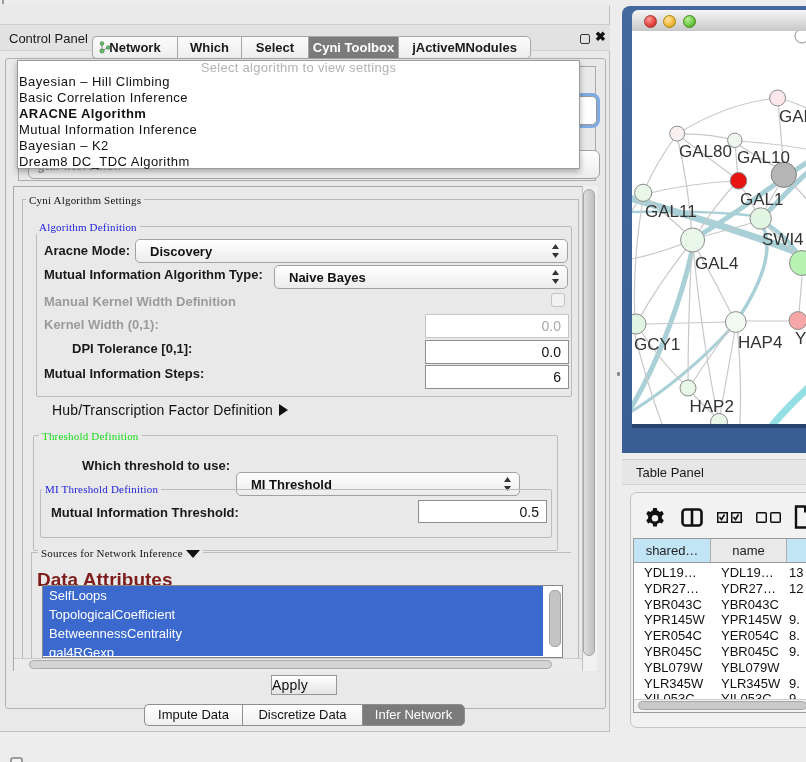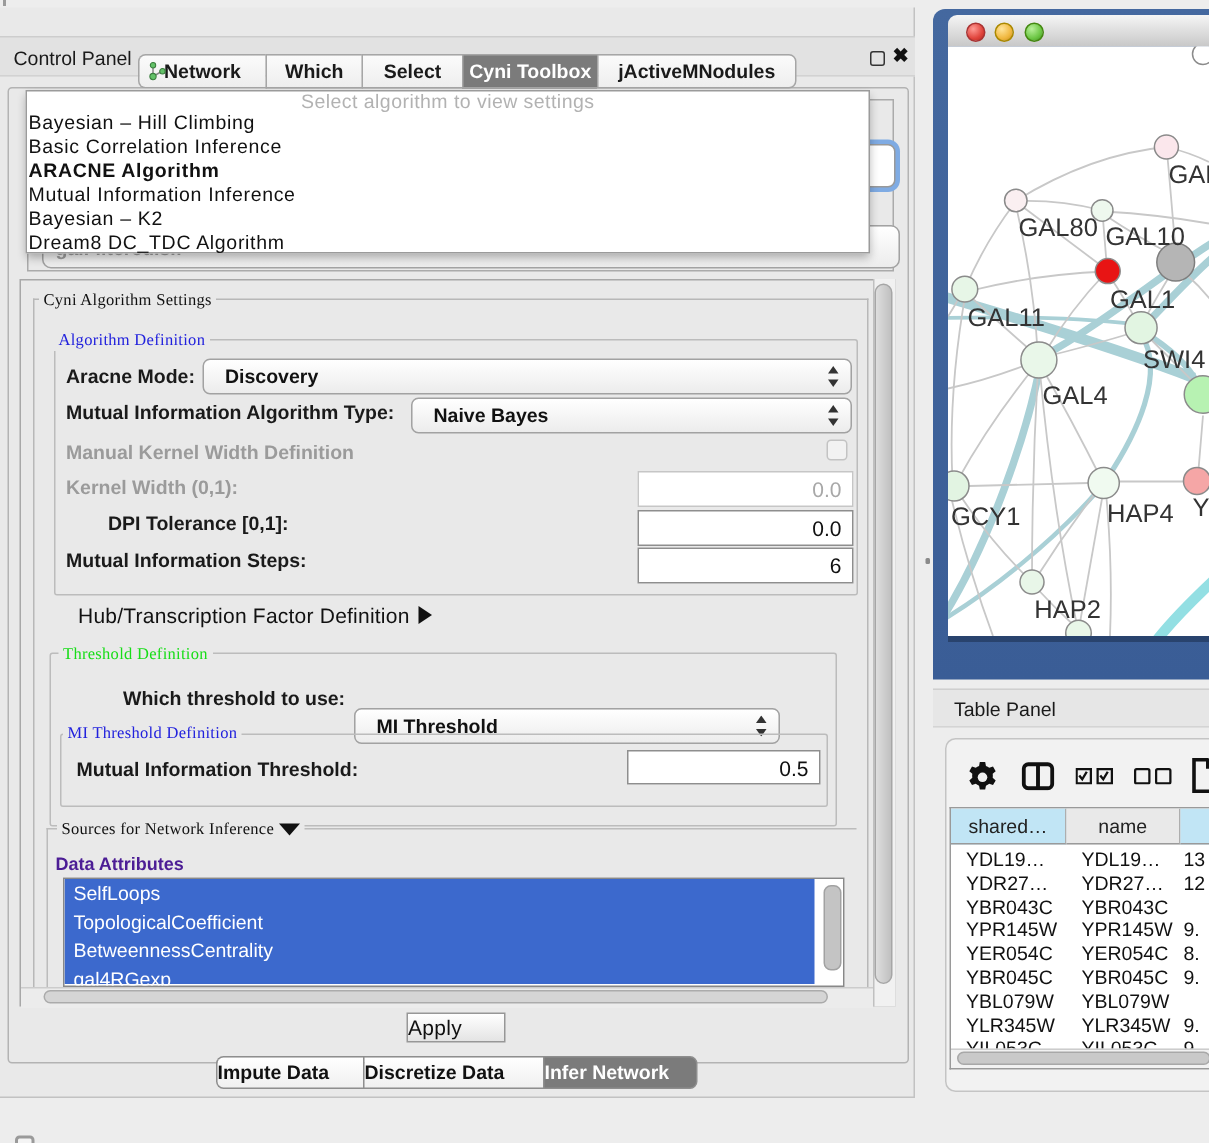--- a/index.html
+++ b/index.html
@@ -11,21 +11,21 @@
 .gtitle{position:absolute;font-size:11px;letter-spacing:0.2px;white-space:nowrap;background:#e9e9e9;padding:0 3px;line-height:14px;font-family:Liberation Serif, serif;}
 .combo{position:absolute;border:1px solid #a2a2a2;border-radius:5px;background:linear-gradient(#ffffff,#ececec);font-size:13px;color:#111;font-weight:bold;}
 .combo .ct{position:absolute;left:14px;top:50%;transform:translateY(-50%);white-space:nowrap;}
 .combo svg{position:absolute;right:7px;top:50%;transform:translateY(-50%);}
 .tfield{position:absolute;background:#fff;border:1px solid #8e8e8e;font-size:14px;color:#111;text-align:right;}
 .tfield span{position:absolute;right:7px;top:50%;transform:translateY(-50%);}
 .groupbox{position:absolute;border:1px solid #bcbcbc;border-radius:2px;}
 .tabseg{top:0;height:23px;background:linear-gradient(#fbfbfb,#eeeeee);border:1px solid #a6a6a6;border-right:none;box-sizing:border-box;font-size:13px;font-weight:bold;color:#1a1a1a;text-align:center;line-height:21px;white-space:nowrap;}
 .tabseg:last-child{border-right:1px solid #a6a6a6;}
 .tabseg.sel{background:#7b7b7b;color:#fff;}
-.tabseg2{top:0;height:22px;background:linear-gradient(#ffffff,#f0f0f0);border:1px solid #8e8e8e;border-right:none;box-sizing:border-box;font-size:13px;font-weight:bold;color:#111;line-height:20px;white-space:nowrap;}
+.tabseg2{top:0;height:22px;background:linear-gradient(#ffffff,#f0f0f0);border:1px solid #8e8e8e;border-right:none;box-sizing:border-box;font-size:13px;font-weight:normal;color:#111;text-align:center;line-height:20px;white-space:nowrap;}
 .tabseg2:last-child{border-right:1px solid #8e8e8e;}
 .tabseg2.sel{background:#7b7b7b;color:#fff;}
 .trow{position:absolute;font-size:13px;color:#111;white-space:nowrap;}
 </style>
 </head>
 <body>
 <div id="page">
 
 <div class="abs" id="cpanel" style="left:0;top:5px;width:610px;height:727px;background:#e9e9e9;border-right:1px solid #c2c2c2;border-bottom:1px solid #c2c2c2;box-sizing:border-box;"></div>
 <div class="abs" style="left:2px;top:0;width:2px;height:4px;background:#9a9a9a;"></div>
@@ -119,21 +119,21 @@
 
 <div class="groupbox" style="left:40px;top:489px;width:510px;height:47px;"></div>
 <div class="gtitle" style="left:42px;top:482px;color:#2121dd;">MI Threshold Definition</div>
 <div class="lbl" style="left:51px;top:505px;">Mutual Information Threshold:</div>
 <div class="tfield" style="left:418px;top:500px;width:129px;height:23px;box-sizing:border-box;">
       <span>0.5</span>
     </div>
 
 <div class="abs" style="left:31px;top:552px;width:539px;height:106px;border:1px solid #bcbcbc;border-bottom:none;border-right:none;"></div>
 <div class="gtitle" style="left:38px;top:546px;color:#111;">Sources for Network Inference <span style="display:inline-block;width:0;height:0;border-left:7px solid transparent;border-right:7px solid transparent;border-top:8px solid #111;vertical-align:middle;"></span></div>
-<div class="abs" style="left:37px;top:569px;font-size:12px;font-weight:bold;color:#4c1d95;">Data Attributes</div>
+<div class="abs" style="left:37px;top:569px;font-size:19px;font-weight:bold;color:#7f1d1d;">Data Attributes</div>
 
 <div class="abs" style="left:42px;top:585px;width:521px;height:73px;border:1px solid #888;background:#fff;box-sizing:border-box;overflow:hidden;">
   <div class="abs" style="left:0;top:0;width:500px;height:70px;background:#3c69cd;"></div>
   <div class="abs" style="left:6px;top:0px;font-size:13px;color:#fff;line-height:19px;">SelfLoops<br>TopologicalCoefficient<br>BetweennessCentrality<br>gal4RGexp</div>
   <div class="abs" style="left:506px;top:4px;width:10px;height:55px;background:#c4c4c4;border:1px solid #a2a2a2;border-radius:5px;"></div>
 </div>
 
 <div class="abs" style="left:14px;top:658px;width:568px;height:13px;background:#ececec;border-top:1px solid #ccc;"></div>
 <div class="abs" style="left:29px;top:660px;width:523px;height:9px;background:#d5d5d5;border:1px solid #ababab;border-radius:5px;box-sizing:border-box;"></div>
 

